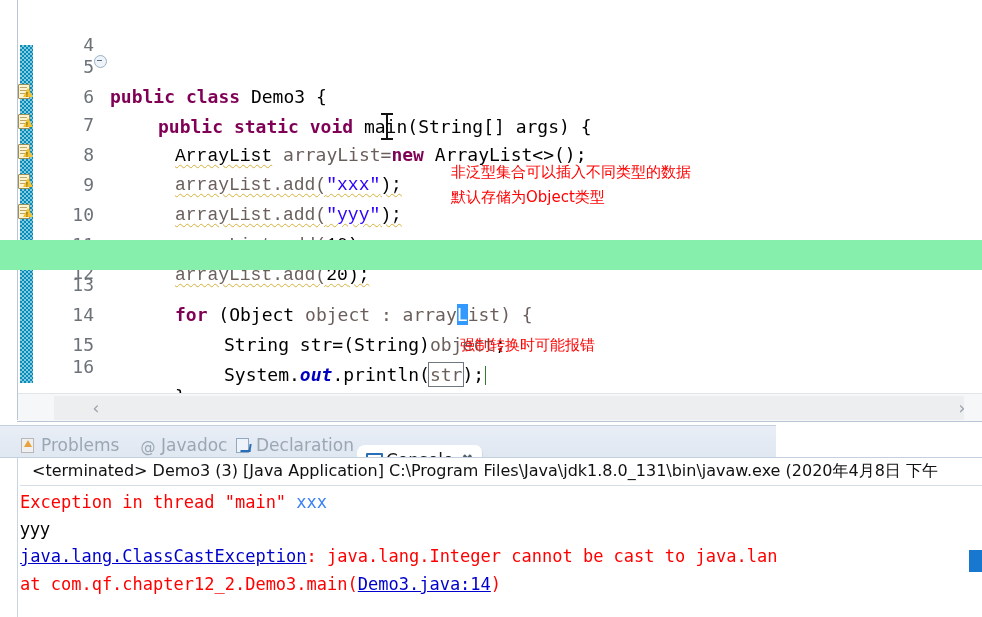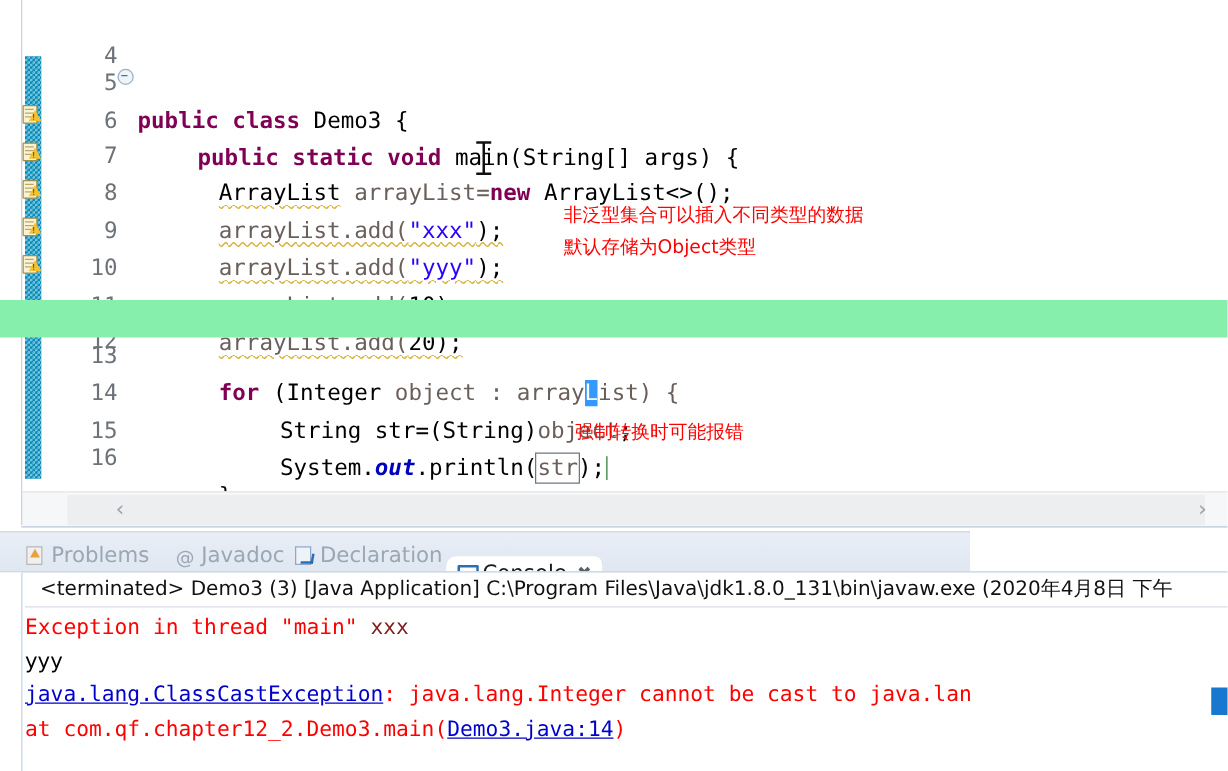--- a/index.html
+++ b/index.html
@@ -79,20 +79,21 @@
   .kw{color:#7f0055;font-weight:bold;}
   .str{color:#2a00ff;}
   .var{color:#6a5f5b;}
   .fld{color:#0000c0;font-weight:bold;font-style:italic;}
   .sq{
     text-decoration:underline;
     text-decoration-style:wavy;
     text-decoration-color:#d7b13a;
     text-decoration-thickness:1px;
     text-underline-offset:3px;
+    font-family:Liberation Mono, monospace;
   }
   .sel{background:#3399ff;color:#ffffff;}
   .boxed{outline:1px solid #70777e;outline-offset:1px;}
   .caret{
     display:inline-block;width:0;border-left:1px solid #2f7d32;height:19px;
     vertical-align:-4px;margin-left:1px;
   }
   .mouse-cursor{
     position:absolute;left:381px;top:112px;width:12px;height:30px;
   }
@@ -284,21 +285,21 @@
       <span class="ctext sq" style="left:175px;"><span class="var">arrayList.add(</span><span>20</span><span>);</span></span>
     </div>
 
     <div class="cline" style="top:228px;">
       <span class="lnum">12</span>
       <span class="ctext"></span>
     </div>
 
     <div class="cline current" style="top:240px;">
       <span class="lnum">13</span>
-      <span class="ctext" style="left:175px;"><span class="kw">for</span><span> (Integer </span><span class="var">object</span><span class="var"> : array</span><span class="sel">L</span><span class="var">ist) {</span></span>
+      <span class="ctext" style="left:175px;"><span class="kw">for</span><span> (Object </span><span class="var">object</span><span class="var"> : array</span><span class="sel">L</span><span class="var">ist) {</span></span>
     </div>
 
     <div class="cline" style="top:270px;">
       <span class="lnum">14</span>
       <span class="ctext" style="left:224px;"><span>String str=(String)</span><span class="var">object</span><span>;</span></span>
     </div>
 
     <div class="cline" style="top:300px;">
       <span class="lnum">15</span>
       <span class="ctext" style="left:224px;"><span>System.</span><span class="fld">out</span><span>.println(</span><span class="boxed var">str</span><span>);</span><span class="caret"></span></span>
@@ -350,21 +351,21 @@
       <span class="tab-icon ic-console"></span><span class="tlabel">Console</span><span class="tab-close">✖</span>
     </div>
   </div>
 
   <div class="console-body">
     <div class="console-left-strip"></div>
 
     <div class="console-launchline">&lt;terminated&gt; Demo3 (3) [Java Application] C:\Program Files\Java\jdk1.8.0_131\bin\javaw.exe (2020年4月8日 下午</div>
     <div class="console-sep"></div>
 
-    <div class="cout err" style="top:30px;"><span>Exception in thread "main" </span><span style="color:#7f1d1d;">xxx</span></div>
+    <div class="cout err" style="top:30px;"><span>Exception in thread "main" </span><span style="color:#3b82f6;">xxx</span></div>
 
     <div class="cout out" style="top:57px;font-family:'DejaVu Sans','Liberation Sans',sans-serif;">yyy</div>
 
     <div class="cout err" style="top:84px;"><span class="clink">java.lang.ClassCastException</span><span>: java.lang.Integer cannot be cast to java.lan</span></div>
 
     <div class="cout err" style="top:112px;"><span>       at com.qf.chapter12_2.Demo3.main(</span><span class="clink">Demo3.java:14</span><span>)</span></div>
 
     <div class="console-vscroll-mark"></div>
   </div>
 </div>

